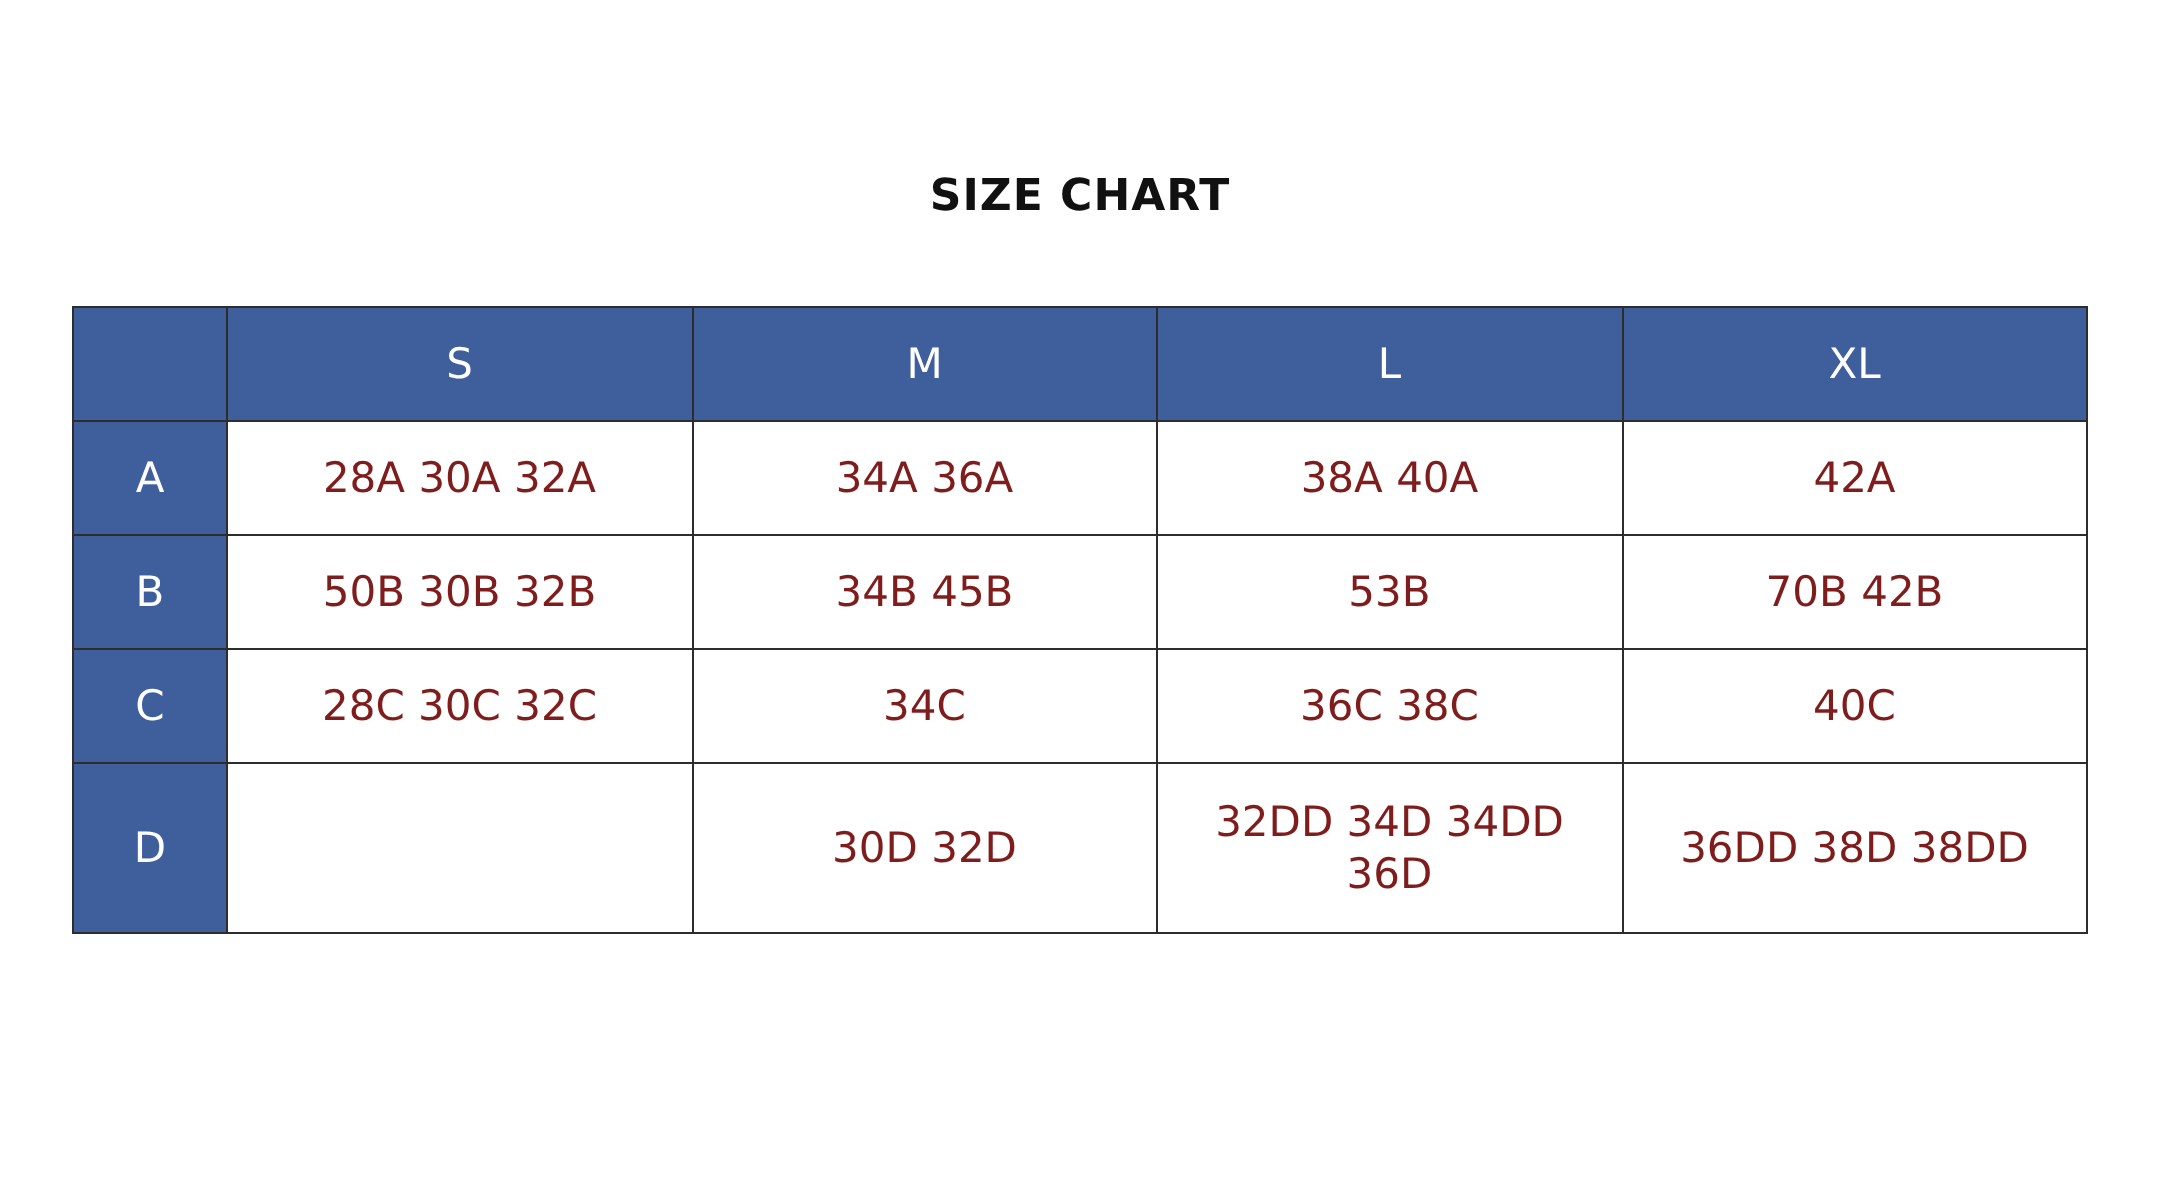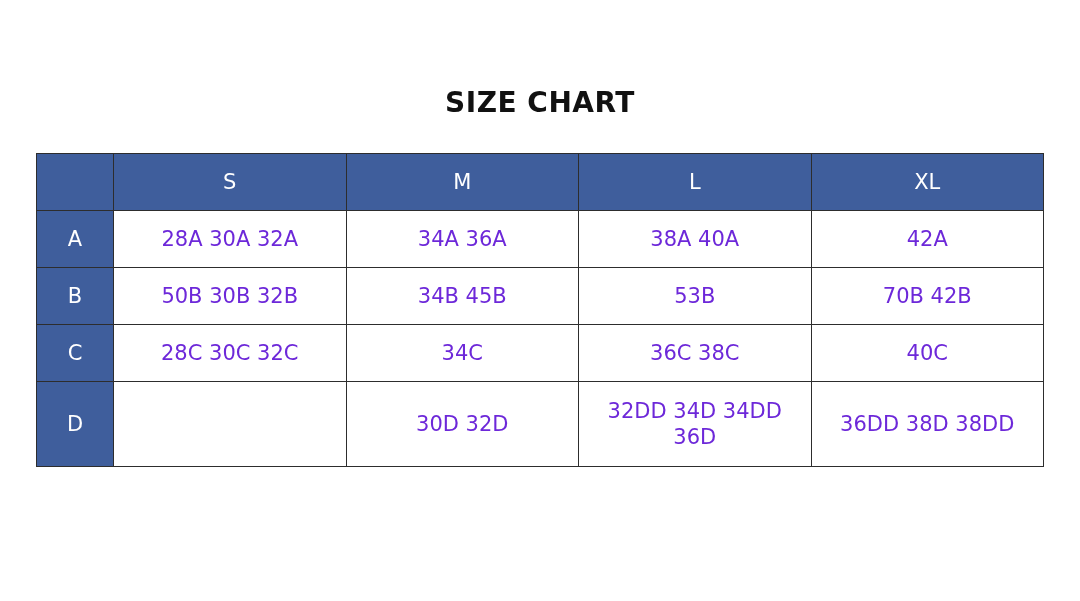--- a/index.html
+++ b/index.html
@@ -19,21 +19,21 @@
     width: 1080px;
     height: 601px;
     position: relative;
   }
   .chart-title {
     position: absolute;
     top: 86px;
     left: 0;
     width: 1080px;
     text-align: center;
-    font-size: 28px;
+    font-size: 22px;
     font-weight: bold;
     letter-spacing: 0.5px;
     color: #111111;
   }
   .table-wrap {
     position: absolute;
     top: 153px;
     left: 36px;
     width: 1008px;
   }
@@ -65,21 +65,21 @@
   }
   td.row-head {
     background: #3f5e9c;
     color: #ffffff;
     font-size: 25px;
     font-weight: bold;
     width: 64px;
   }
   td.cell {
     background: #ffffff;
-    color: #6d28d9;
+    color: #7f1d1d;
     height: 48px;
     margin-top: 25px;
   }
   tr.tall td { height: 76px; }
 </style>
 </head>
 <body>
 
 <div class="page">
 

